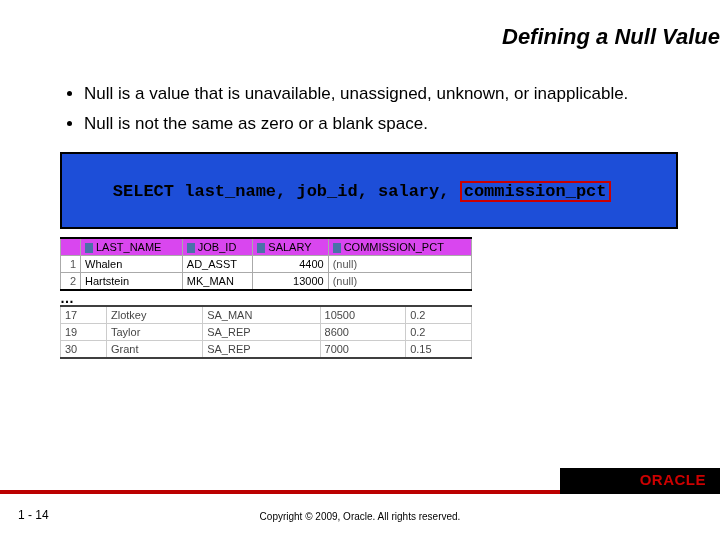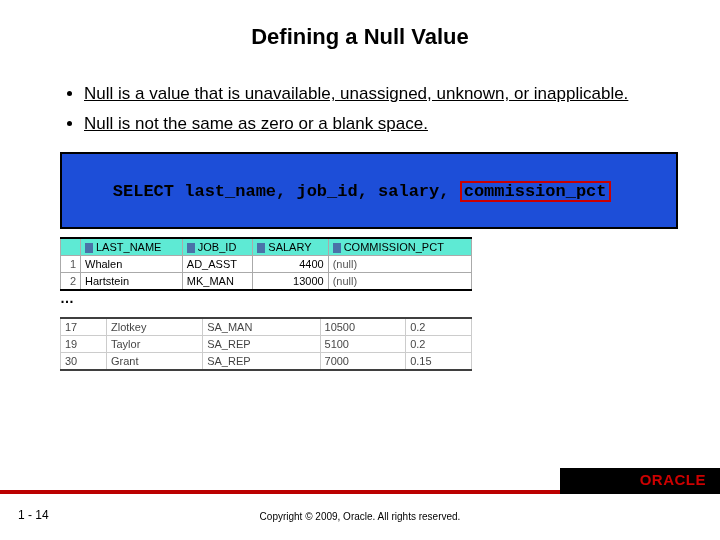--- a/index.html
+++ b/index.html
@@ -1,31 +1,31 @@
 <!DOCTYPE html>
 <html><head>
 <meta charset="utf-8">
 <style>
   * { margin: 0; padding: 0; box-sizing: border-box; }
   body { width: 720px; height: 540px; background: #fff; font-family: Arial, sans-serif; position: relative; overflow: hidden; }
-  .title { text-align: center; font-size: 22px; font-weight: bold; margin-top: 24px; }
+  .title { text-align: right; font-size: 22px; font-weight: bold; margin-top: 24px; font-style: italic; }
   .bullets { margin: 32px 0 16px 64px; }
-  .bullets li { list-style: disc; font-size: 17px; line-height: 1.4; margin-left: 20px; margin-bottom: 6px; padding-right: 32px; text-decoration: underline; }
+  .bullets li { list-style: disc; font-size: 17px; line-height: 1.4; margin-left: 20px; margin-bottom: 6px; padding-right: 32px; }
   .sql-box { margin: 12px 42px 8px 60px; background: #1d4ed8; border: 2px solid #000; padding: 8px 10px 6px 10px; font-family: "Courier New", monospace; font-size: 17px; font-weight: bold; position: relative; }
   .sql-line { white-space: pre; }
   .hl { border: 2px solid #c00; padding: 0 2px; display: inline-block; line-height: 1; }
   .grid-wrap { margin-left: 60px; margin-top: 2px; width: 412px; }
   .grid { border-top: 2px solid #000; border-bottom: 2px solid #000; border-right: 1px solid #000; font-size: 11px; width: 100%; border-collapse: collapse; }
   .grid th, .grid td { border: 1px solid #aaa; padding: 2px 4px; background: #fff; }
-  .grid th { background: #5eead4; font-weight: normal; text-align: left; white-space: nowrap; }
+  .grid th { background: #d946ef; font-weight: normal; text-align: left; white-space: nowrap; }
   .grid .rn { width: 20px; text-align: right; color: #555; }
   .grid .num { text-align: right; }
   .grid .null { text-align: left; color: #555; }
   .hdr-icon { display: inline-block; width: 8px; height: 10px; background: #4a72a8; margin-right: 3px; vertical-align: middle; }
-  .group2 { border-top: 2px solid #000; border-bottom: 2px solid #000; border-right: 1px solid #000; font-size: 11px; width: 412px; margin-left: 60px; border-collapse: collapse; opacity: 0.75; margin-top: 12px; }
+  .group2 { border-top: 2px solid #000; border-bottom: 2px solid #000; border-right: 1px solid #000; font-size: 11px; width: 412px; margin-left: 60px; border-collapse: collapse; opacity: 0.75; }
   .group2 td { border: 1px solid #bbb; padding: 2px 4px; background: #fff; }
   .dots { margin-left: 60px; font-weight: bold; letter-spacing: 2px; font-size: 14px; line-height: 10px; padding: 2px 0; }
   .footer-bar { position: absolute; left: 0; bottom: 46px; width: 100%; height: 4px; background: #b00; }
   .footer-bar::before { content: ""; position: absolute; right: 0; top: -22px; width: 160px; height: 26px; background: #000; }
   .oracle-logo { position: absolute; right: 14px; bottom: 52px; color: #c00; font-weight: bold; font-family: Arial, sans-serif; font-size: 15px; letter-spacing: 0.5px; }
   .pgnum { position: absolute; left: 18px; bottom: 18px; font-size: 12px; }
   .copyright { position: absolute; width: 100%; bottom: 18px; text-align: center; font-size: 10px; }
 </style>
 </head>
 <body>
@@ -79,21 +79,21 @@
         <td class="rn">17</td>
         <td>Zlotkey</td>
         <td>SA_MAN</td>
         <td class="num">10500</td>
         <td class="num">0.2</td>
       </tr>
   <tr>
         <td class="rn">19</td>
         <td>Taylor</td>
         <td>SA_REP</td>
-        <td class="num">5100</td>
+        <td class="num">8600</td>
         <td class="num">0.2</td>
       </tr>
   <tr>
         <td class="rn">30</td>
         <td>Grant</td>
         <td>SA_REP</td>
         <td class="num">7000</td>
         <td class="num">0.15</td>
       </tr>
 </tbody>

